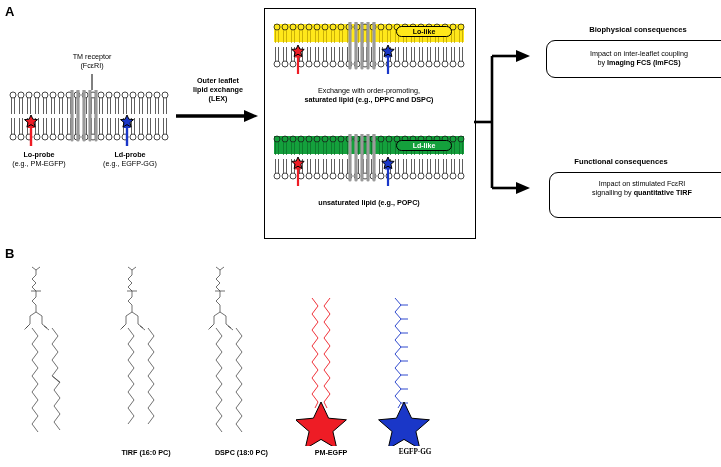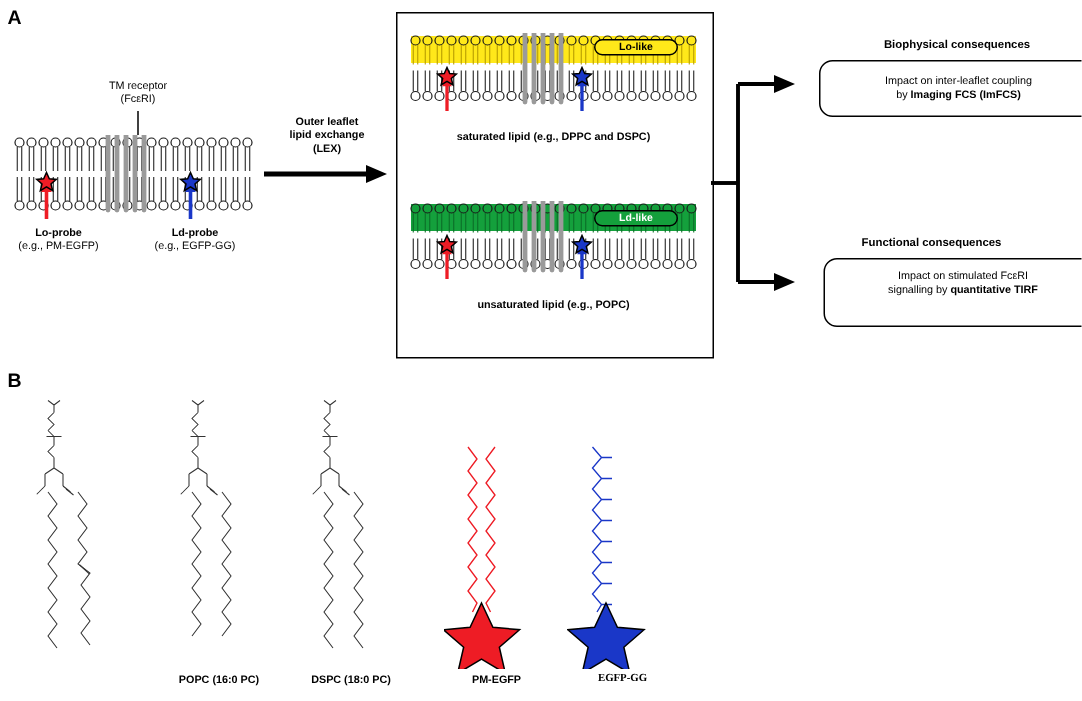--- a/index.html
+++ b/index.html
@@ -234,20 +234,21 @@
   <path d="M9 6 L12.2 13.5 L5.8 13.5 Z" fill="#ee1c25"></path>
   <path d="M9 1 l1.8 4 4.4 .4 -3.3 2.9 1 4.3 -3.9 -2.4 -3.9 2.4 1 -4.3 -3.3 -2.9 4.4 -.4 z" class="star-red" stroke-width="0.6"></path>
 </svg>
 <svg class="abs" style="left:379px;top:44px;" width="18" height="32">
   <path d="M9 30 L9 12" stroke="#1a37c8" stroke-width="2.2"></path>
   <path d="M9 6 L12.2 13.5 L5.8 13.5 Z" fill="#1a37c8"></path>
   <path d="M9 1 l1.8 4 4.4 .4 -3.3 2.9 1 4.3 -3.9 -2.4 -3.9 2.4 1 -4.3 -3.3 -2.9 4.4 -.4 z" class="star-blue" stroke-width="0.6"></path>
 </svg>
 
 <div class="abs txt" style="left:266px;top:86px;width:206px;">
+  <div>Exchange with order-promoting,</div>
   <div class="bold">saturated lipid (e.g., DPPC and DSPC)</div>
 </div>
 
 <div class="abs" style="left:272px;top:134px;width:194px;height:48px;">
   <svg width="194" height="48" viewBox="0 0 194 48">
     <rect x="2" y="2" width="190" height="18" fill="#14a03c" stroke="none"></rect>
     <g stroke="#1a1a1a" stroke-width="0.8" fill="#14a03c">
       <circle cx="5" cy="5" r="3"></circle>
         <circle cx="13" cy="5" r="3"></circle>
         <circle cx="21" cy="5" r="3"></circle>
@@ -400,36 +401,36 @@
     <path d="M22 9 L18 13 L22 17 L18 21"></path>
     <path d="M18 21 L22 25 M22 25 L27 25 M22 25 L22 31 M22 25 L17 25"></path>
     <path d="M22 31 L18 35 L22 39"></path>
     <path d="M22 39 L22 46 M22 46 L16 50 M22 46 L28 50 M16 50 L16 58 M28 50 L28 58"></path>
     <path d="M16 58 L12 62 M14.5 59.5 L10.5 63.5"></path>
     <path d="M28 58 L33 62 M30 60 L35 64"></path>
     <path d="M18 62 L24 70 L18 78 L24 86 L18 94 L24 102 L18 110 L24 118 L18 126 L24 134 L18 142 L24 150 L18 158"></path>
     <path d="M38 62 L44 70 L38 78 L44 86 L38 94 L44 102 L38 110 L44 118 L38 126 L44 134 L38 142 L44 150 L38 158"></path>
   </g>
 </svg>
-<div class="abs lipid-name" style="left:98px;top:448px;width:96px;">POPC (16:0 PC)</div>
+<div class="abs lipid-name" style="left:98px;top:448px;width:96px;">TIRF (16:0 PC)</div>
 
 <svg class="abs" style="left:198px;top:266px;" width="74" height="180">
   <g stroke="#333" stroke-width="0.7" fill="none">
     <path d="M22 4 L26 1 M22 4 L18 1 M22 4 L22 9"></path>
     <path d="M22 9 L18 13 L22 17 L18 21"></path>
     <path d="M18 21 L22 25 M22 25 L27 25 M22 25 L22 31 M22 25 L17 25"></path>
     <path d="M22 31 L18 35 L22 39"></path>
     <path d="M22 39 L22 46 M22 46 L16 50 M22 46 L28 50 M16 50 L16 58 M28 50 L28 58"></path>
     <path d="M16 58 L12 62 M14.5 59.5 L10.5 63.5"></path>
     <path d="M28 58 L33 62 M30 60 L35 64"></path>
     <path d="M18 62 L24 70 L18 78 L24 86 L18 94 L24 102 L18 110 L24 118 L18 126 L24 134 L18 142 L24 150 L18 158 L24 166"></path>
     <path d="M38 62 L44 70 L38 78 L44 86 L38 94 L44 102 L38 110 L44 118 L38 126 L44 134 L38 142 L44 150 L38 158 L44 166"></path>
   </g>
 </svg>
-<div class="abs lipid-name" style="left:186px;top:448px;width:96px;">DSPC (18:0 PC)</div>
+<div class="abs lipid-name" style="left:172px;top:448px;width:96px;text-align:right;">DSPC (18:0 PC)</div>
 
 <svg class="abs" style="left:296px;top:296px;" width="70" height="150">
   <g stroke="#ee1c25" stroke-width="0.9" fill="none">
     <path d="M16 2 L22 10 L16 18 L22 26 L16 34 L22 42 L16 50 L22 58 L16 66 L22 74 L16 82 L22 90 L16 98 L22 106 L19 112"></path>
     <path d="M34 2 L28 10 L34 18 L28 26 L34 34 L28 42 L34 50 L28 58 L34 66 L28 74 L34 82 L28 90 L34 98 L28 106 L31 112"></path>
   </g>
   <path d="M25 106 l7.6 16.2 17.8 1.6 -13.5 11.7 4 17.4 -15.9 -9.5 -15.9 9.5 4 -17.4 -13.5 -11.7 17.8 -1.6 z" fill="#ee1c25" stroke="#000" stroke-width="1"></path>
 </svg>
 <div class="abs lipid-name" style="left:288px;top:448px;width:86px;">PM-EGFP</div>
 

